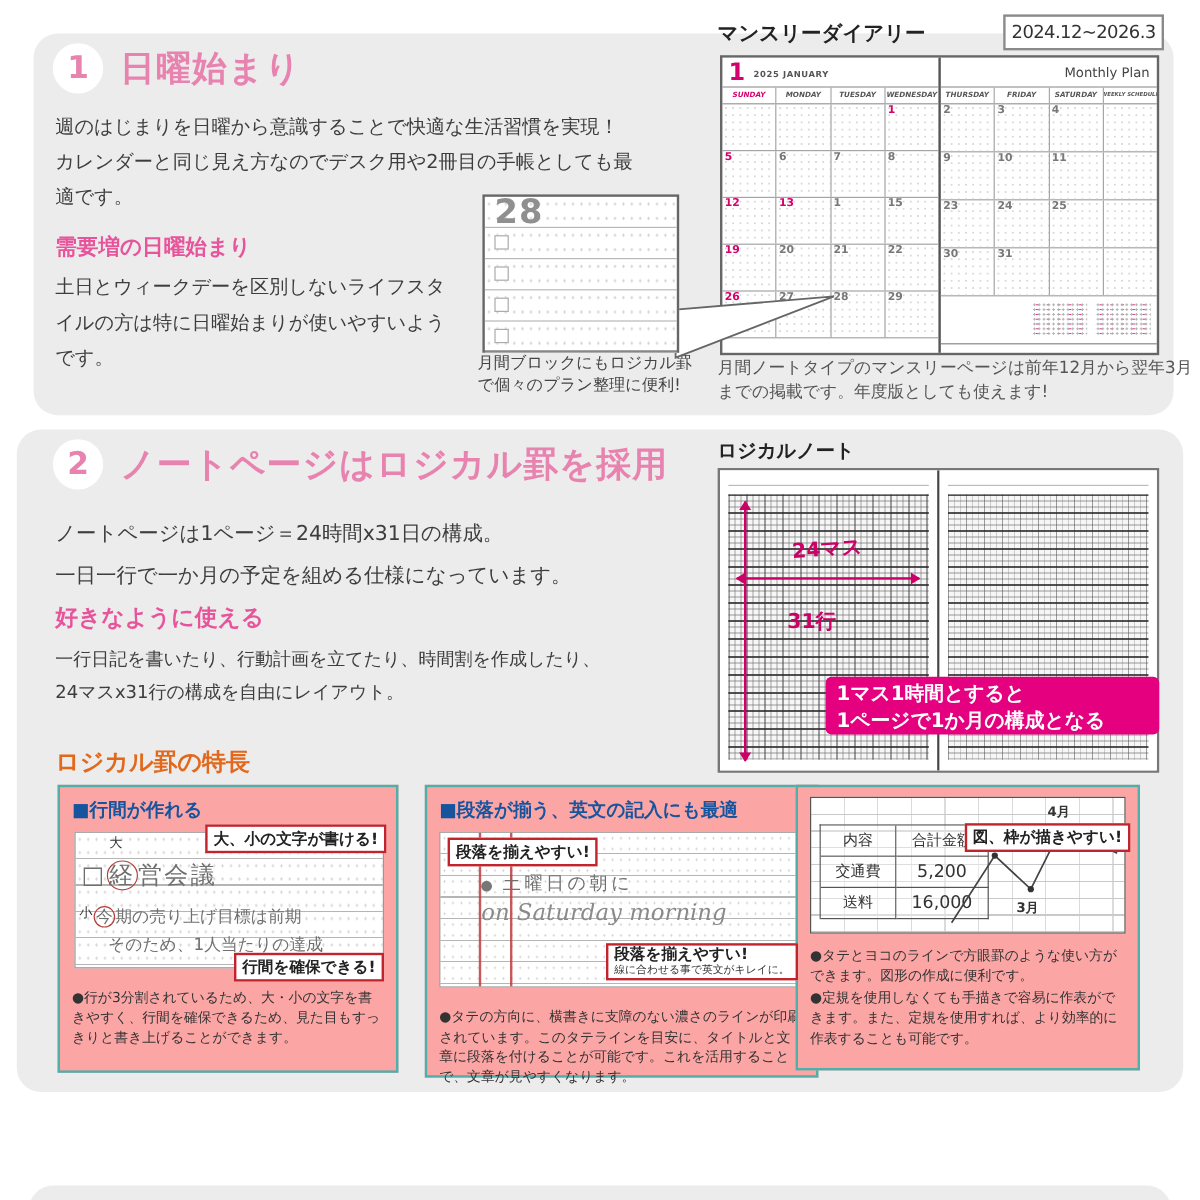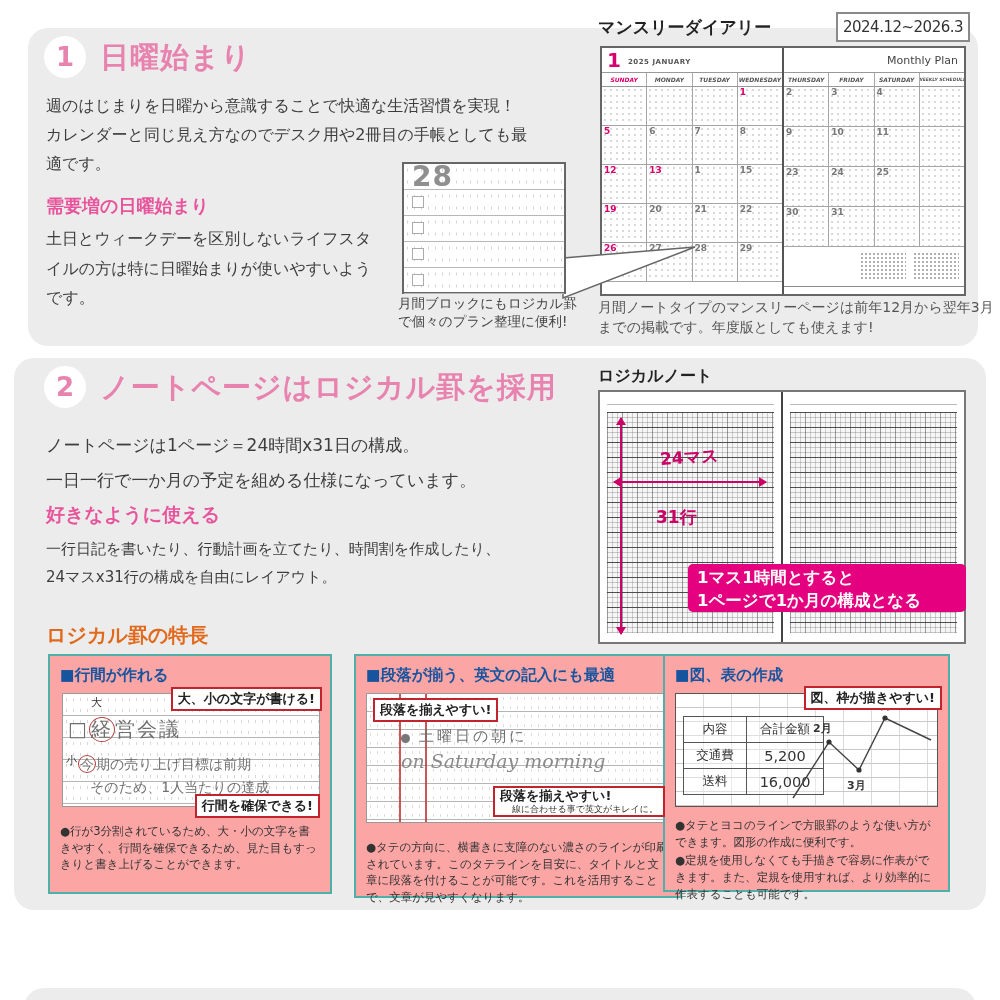--- a/index.html
+++ b/index.html
@@ -116,21 +116,21 @@
   #fx2-img{height:128px;
       background-image:repeating-linear-gradient(to bottom,transparent 0 17px,#b5b5b5 17px 18px),
       radial-gradient(#d8d8d8 0.7px,transparent 1px);background-size:auto,7px 9px;}
   .vline{position:absolute;top:0;bottom:0;width:1.5px;background:#c23b3b;opacity:.85;}
   #fx2-dot{position:absolute;left:34px;top:40px;width:9px;height:9px;border-radius:50%;background:#777;}
   #fx2-jp{left:52px;top:33px;font-size:15px;letter-spacing:3px;}
   #fx2-en{left:34px;top:56px;font-size:19px;font-style:italic;color:#8a8a8a;
       font-family:"DejaVu Serif","Liberation Serif",serif;}
   #lbl-danraku1{left:6px;top:4px;}
   #lbl-danraku2{right:4px;bottom:5px;text-align:left;line-height:1.15;}
-  #lbl-danraku2 .sub{display:block;font-size:9px;font-weight:normal;color:#333;margin-left:12px;}
+  #lbl-danraku2 .sub{display:block;font-size:9px;font-weight:normal;color:#333;}
 
   #fx3-img{height:112px;border:1.5px solid #555;
       background-image:repeating-linear-gradient(to bottom,transparent 0 13px,#c9c9c9 13px 14px),
       repeating-linear-gradient(to right,transparent 0 27px,rgba(0,0,0,.14) 27px 28px);}
   #lbl-zuwaku{right:6px;top:18px;margin-top:12px;}
   #fx3-table{position:absolute;left:7px;top:22px;border-top:1px solid #555;border-left:1px solid #555;}
   .t-row{display:flex;}
   .t-cell{border-right:1px solid #555;border-bottom:1px solid #555;height:25px;display:flex;
       align-items:center;justify-content:center;font-size:12.5px;color:#333;background:rgba(255,255,255,.4);}
   .t-c1{width:62px;} .t-c2{width:76px;}
@@ -381,21 +381,20 @@
     <span class="lbl-red" id="lbl-danraku1">段落を揃えやすい!</span>
     <span id="fx2-dot"></span>
     <span class="hand" id="fx2-jp">土曜日の朝に</span>
     <span class="hand" id="fx2-en">on Saturday morning</span>
     <span class="lbl-red" id="lbl-danraku2"><span>段落を揃えやすい!</span><span class="sub">線に合わせる事で英文がキレイに。</span></span>
   </div>
   <div class="feat-note">●タテの方向に、横書きに支障のない濃さのラインが印刷されています。このタテラインを目安に、タイトルと文章に段落を付けることが可能です。これを活用することで、文章が見やすくなります。</div>
 </div>
 
 <div class="feat-box" id="fb3">
-  <div class="feat-title">■図、表の作成</div>
   <span class="lbl-red" id="lbl-zuwaku">図、枠が描きやすい!</span>
   <div class="fx-img" id="fx3-img">
     <div id="fx3-table">
       <div class="t-row">
         <div class="t-cell t-c1">内容</div>
         <div class="t-cell t-c2">合計金額</div>
       </div>
       <div class="t-row">
         <div class="t-cell t-c1">交通費</div>
         <div class="t-cell t-c2 t-num">5,200</div>

